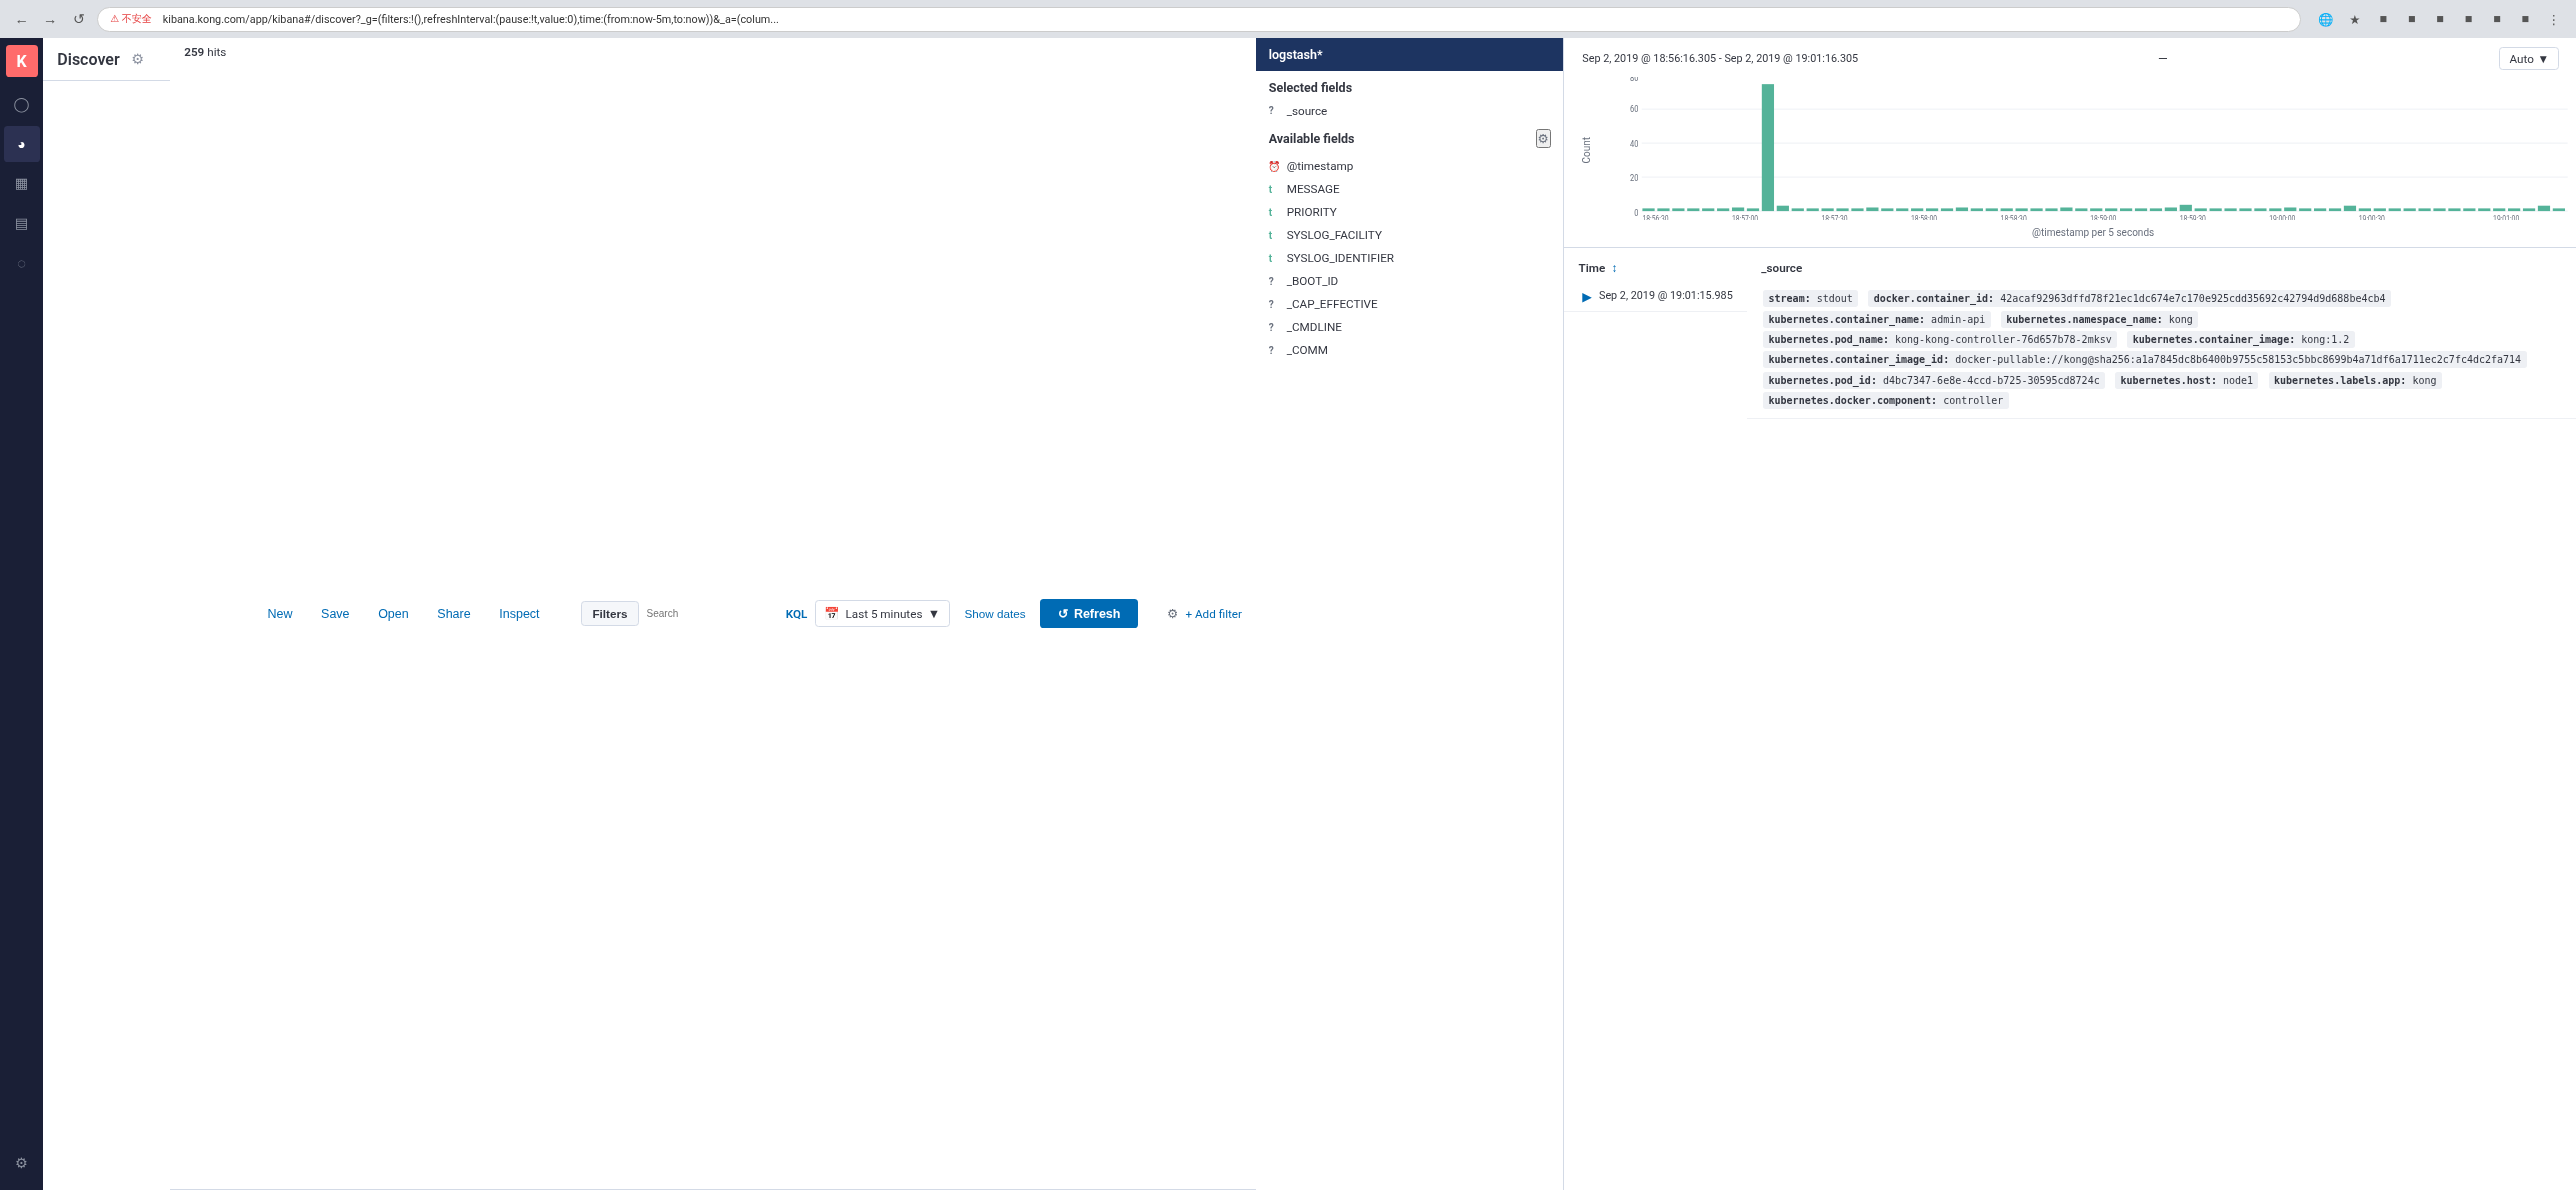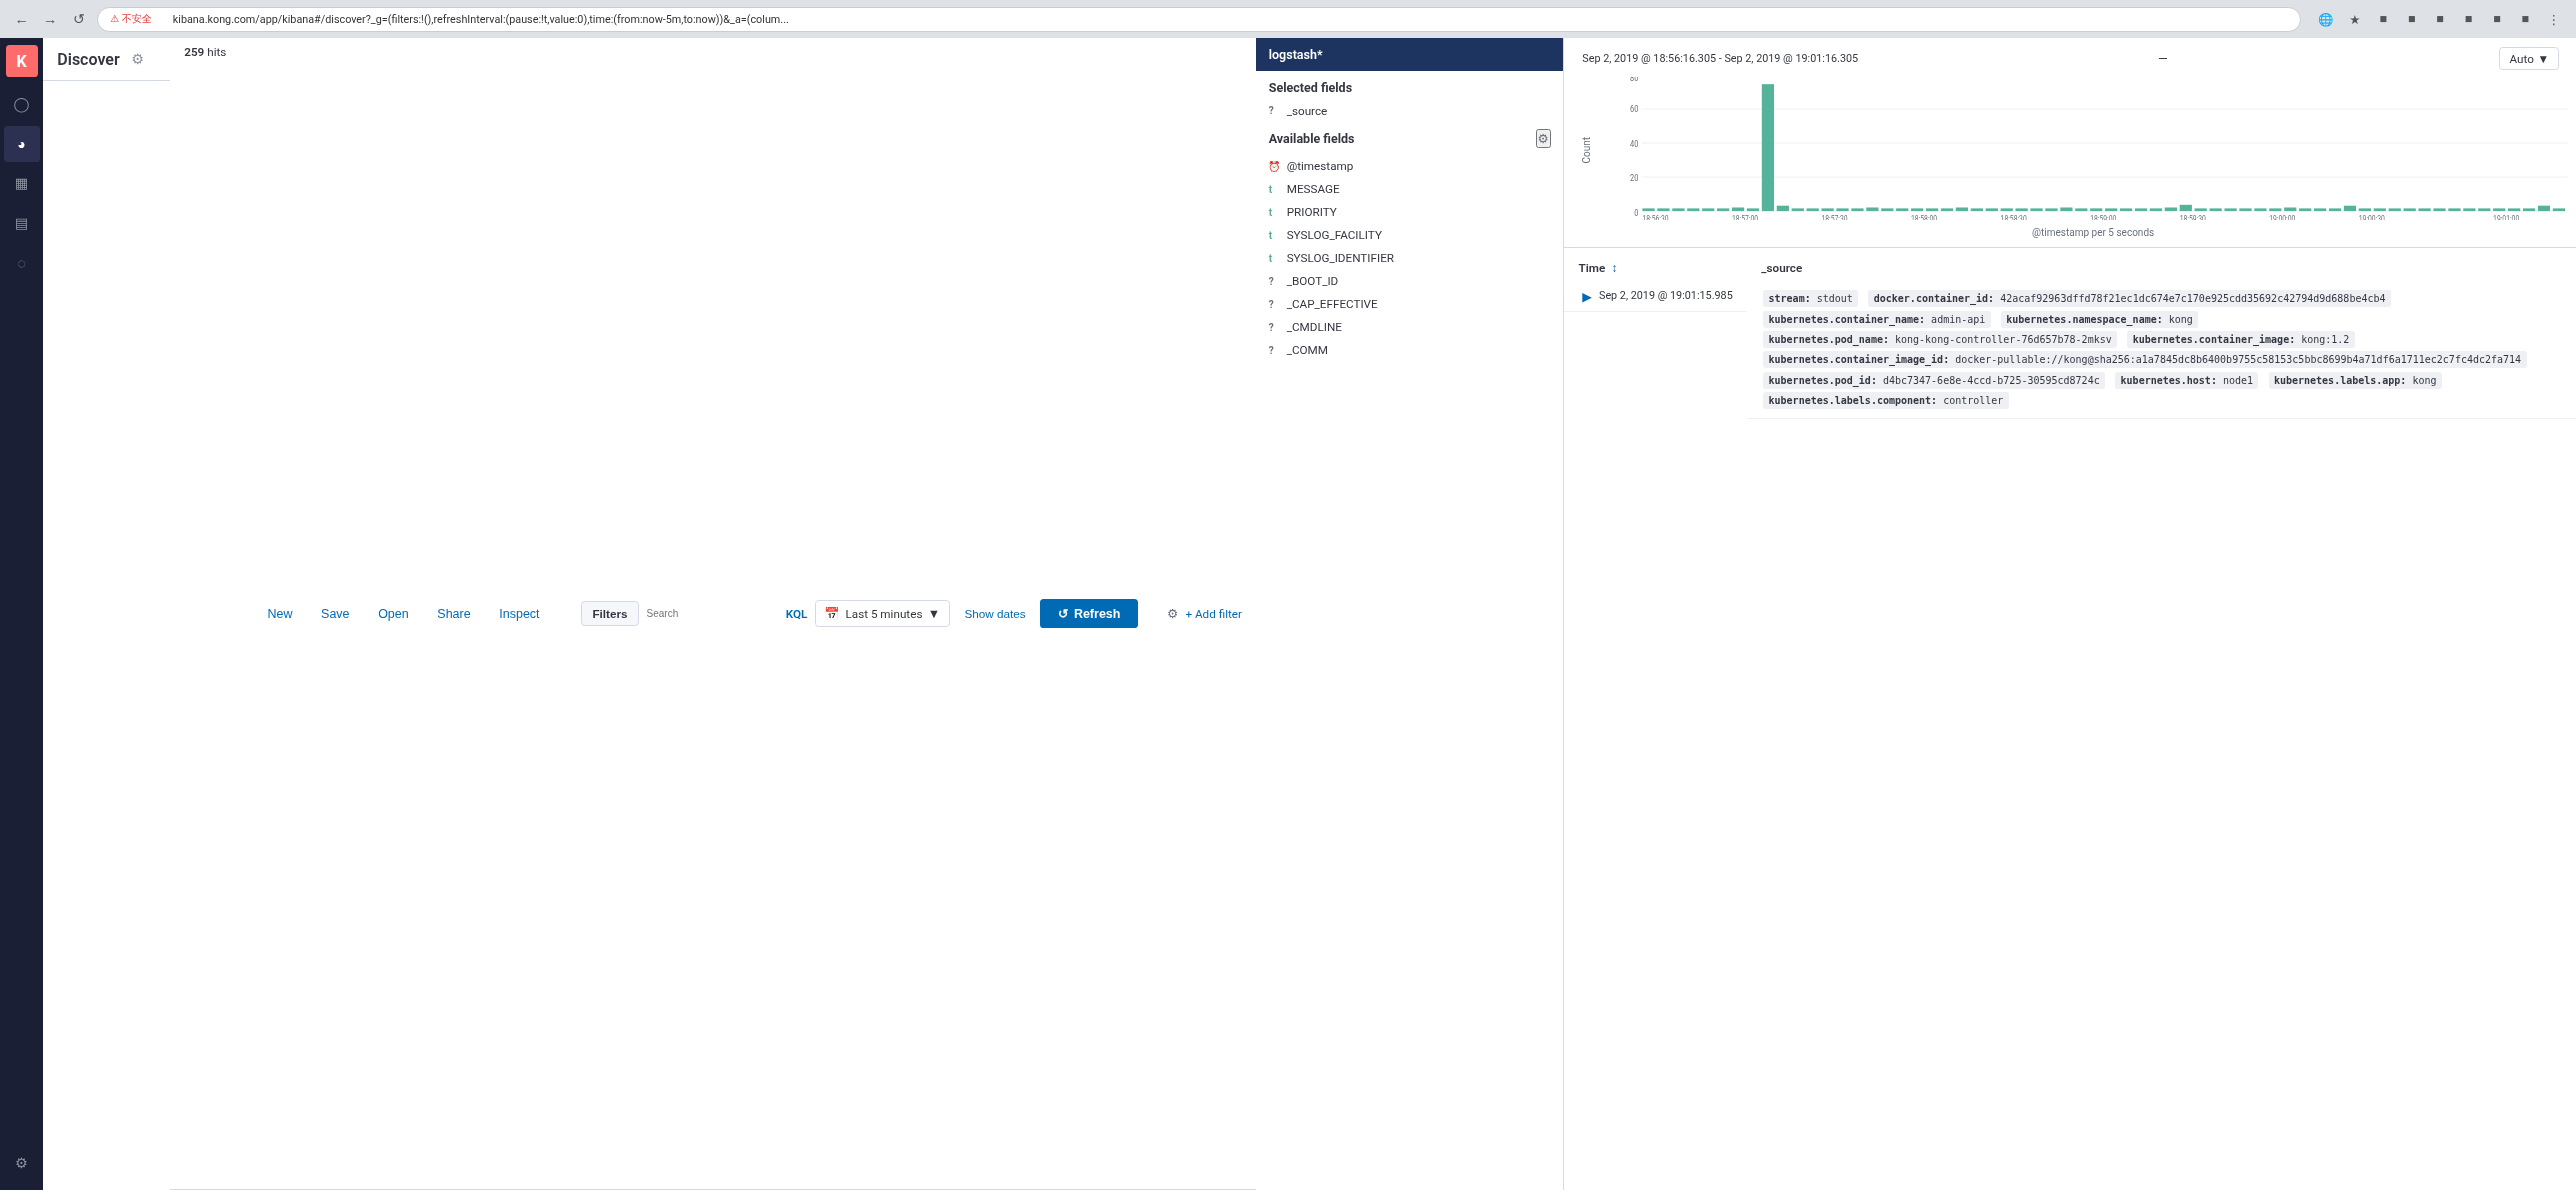--- a/index.html
+++ b/index.html
@@ -24,21 +24,21 @@
     .address-bar {
       flex: 1;
       background: white;
       border: 0.9px solid #ccc;
       border-radius: 18px;
       padding: 3.6px 12.5px;
       font-size: 10.8px;
       color: #333;
       display: flex;
       align-items: center;
-      gap: 21px;
+      gap: 11px;
       height: 25px;
     }
     .security-warning { color: #e53e3e; font-size: 10px; }
     .address-text { color: #333; font-size: 10.8px; }
     .browser-actions { display: flex; gap: 5.4px; margin-left: 7.2px; }
     .browser-action-btn { width: 23px; height: 23px; border: none; background: none; cursor: pointer; color: #555; font-size: 12.5px; display: flex; align-items: center; justify-content: center; }
 
     
     .app-layout { display: flex; height: calc(100vh - 38px); }
 
@@ -607,21 +607,21 @@
                     <span class="source-tag"><span class="source-key">stream:</span> <span class="source-val">stdout</span></span>
                     <span class="source-tag"><span class="source-key">docker.container_id:</span> <span class="source-val">42acaf92963dffd78f21ec1dc674e7c170e925cdd35692c42794d9d688be4cb4</span></span>
                     <span class="source-tag"><span class="source-key">kubernetes.container_name:</span> <span class="source-val">admin-api</span></span>
                     <span class="source-tag"><span class="source-key">kubernetes.namespace_name:</span> <span class="source-val">kong</span></span>
                     <span class="source-tag"><span class="source-key">kubernetes.pod_name:</span> <span class="source-val">kong-kong-controller-76d657b78-2mksv</span></span>
                     <span class="source-tag"><span class="source-key">kubernetes.container_image:</span> <span class="source-val">kong:1.2</span></span>
                     <span class="source-tag"><span class="source-key">kubernetes.container_image_id:</span> <span class="source-val">docker-pullable://kong@sha256:a1a7845dc8b6400b9755c58153c5bbc8699b4a71df6a1711ec2c7fc4dc2fa714</span></span>
                     <span class="source-tag"><span class="source-key">kubernetes.pod_id:</span> <span class="source-val">d4bc7347-6e8e-4ccd-b725-30595cd8724c</span></span>
                     <span class="source-tag"><span class="source-key">kubernetes.host:</span> <span class="source-val">node1</span></span>
                     <span class="source-tag"><span class="source-key">kubernetes.labels.app:</span> <span class="source-val">kong</span></span>
-                    <span class="source-tag"><span class="source-key">kubernetes.labels.component:</span> <span class="source-val">controller</span></span>
+                    <span class="source-tag"><span class="source-key">kubernetes.docker.component:</span> <span class="source-val">controller</span></span>
                   </div>
                 </td>
               </tr>
             </tbody>
           </table>
         </div>
 
       </div>
     </div>
   </div>

